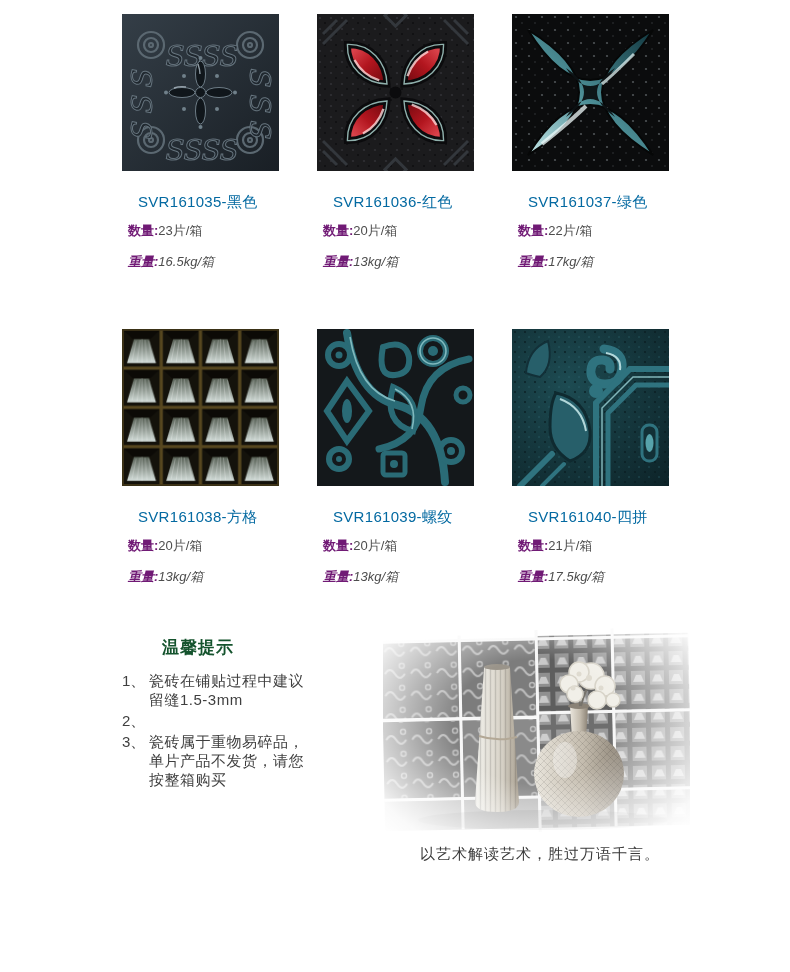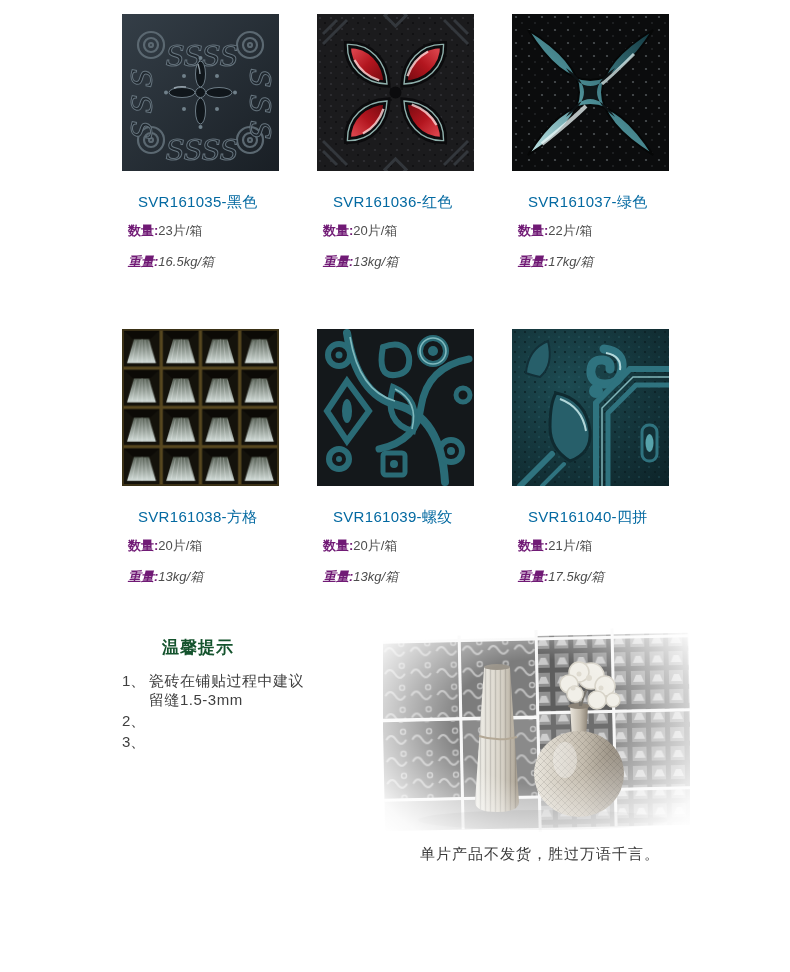--- a/index.html
+++ b/index.html
@@ -341,20 +341,21 @@
   <div class="tips-list">
     <div class="tip">
       <span class="tip-num">1、</span>
       <span class="tip-text">瓷砖在铺贴过程中建议留缝1.5-3mm</span>
     </div>
     <div class="tip">
       <span class="tip-num">2、</span>
     </div>
     <div class="tip">
       <span class="tip-num">3、</span>
+      <span class="tip-text">瓷砖属于重物易碎品，单片产品不发货，请您按整箱购买</span>
     </div>
   </div>
 </div>
 
 <div class="photo">
   <svg width="307" height="224" viewBox="0 0 307 224" xmlns="http://www.w3.org/2000/svg">
     <defs>
       <linearGradient id="pv1" x1="0" y1="0" x2="1" y2="0">
         <stop offset="0" stop-color="#f2f1ec"></stop>
           <stop offset=".6" stop-color="#d8d3c8"></stop>
@@ -432,13 +433,13 @@
     </g>
     <g fill="#dfdbd0">
       <circle cx="206" cy="64" r="3"></circle>
         <circle cx="218" cy="74" r="2.5"></circle>
         <circle cx="196" cy="60" r="2.5"></circle>
         <circle cx="190" cy="74" r="2.5"></circle>
     </g>
   </svg>
 </div>
 
-<div class="caption">单片产品不发货，胜过万语千言。</div>
+<div class="caption">以艺术解读艺术，胜过万语千言。</div>
 
 </body></html>

